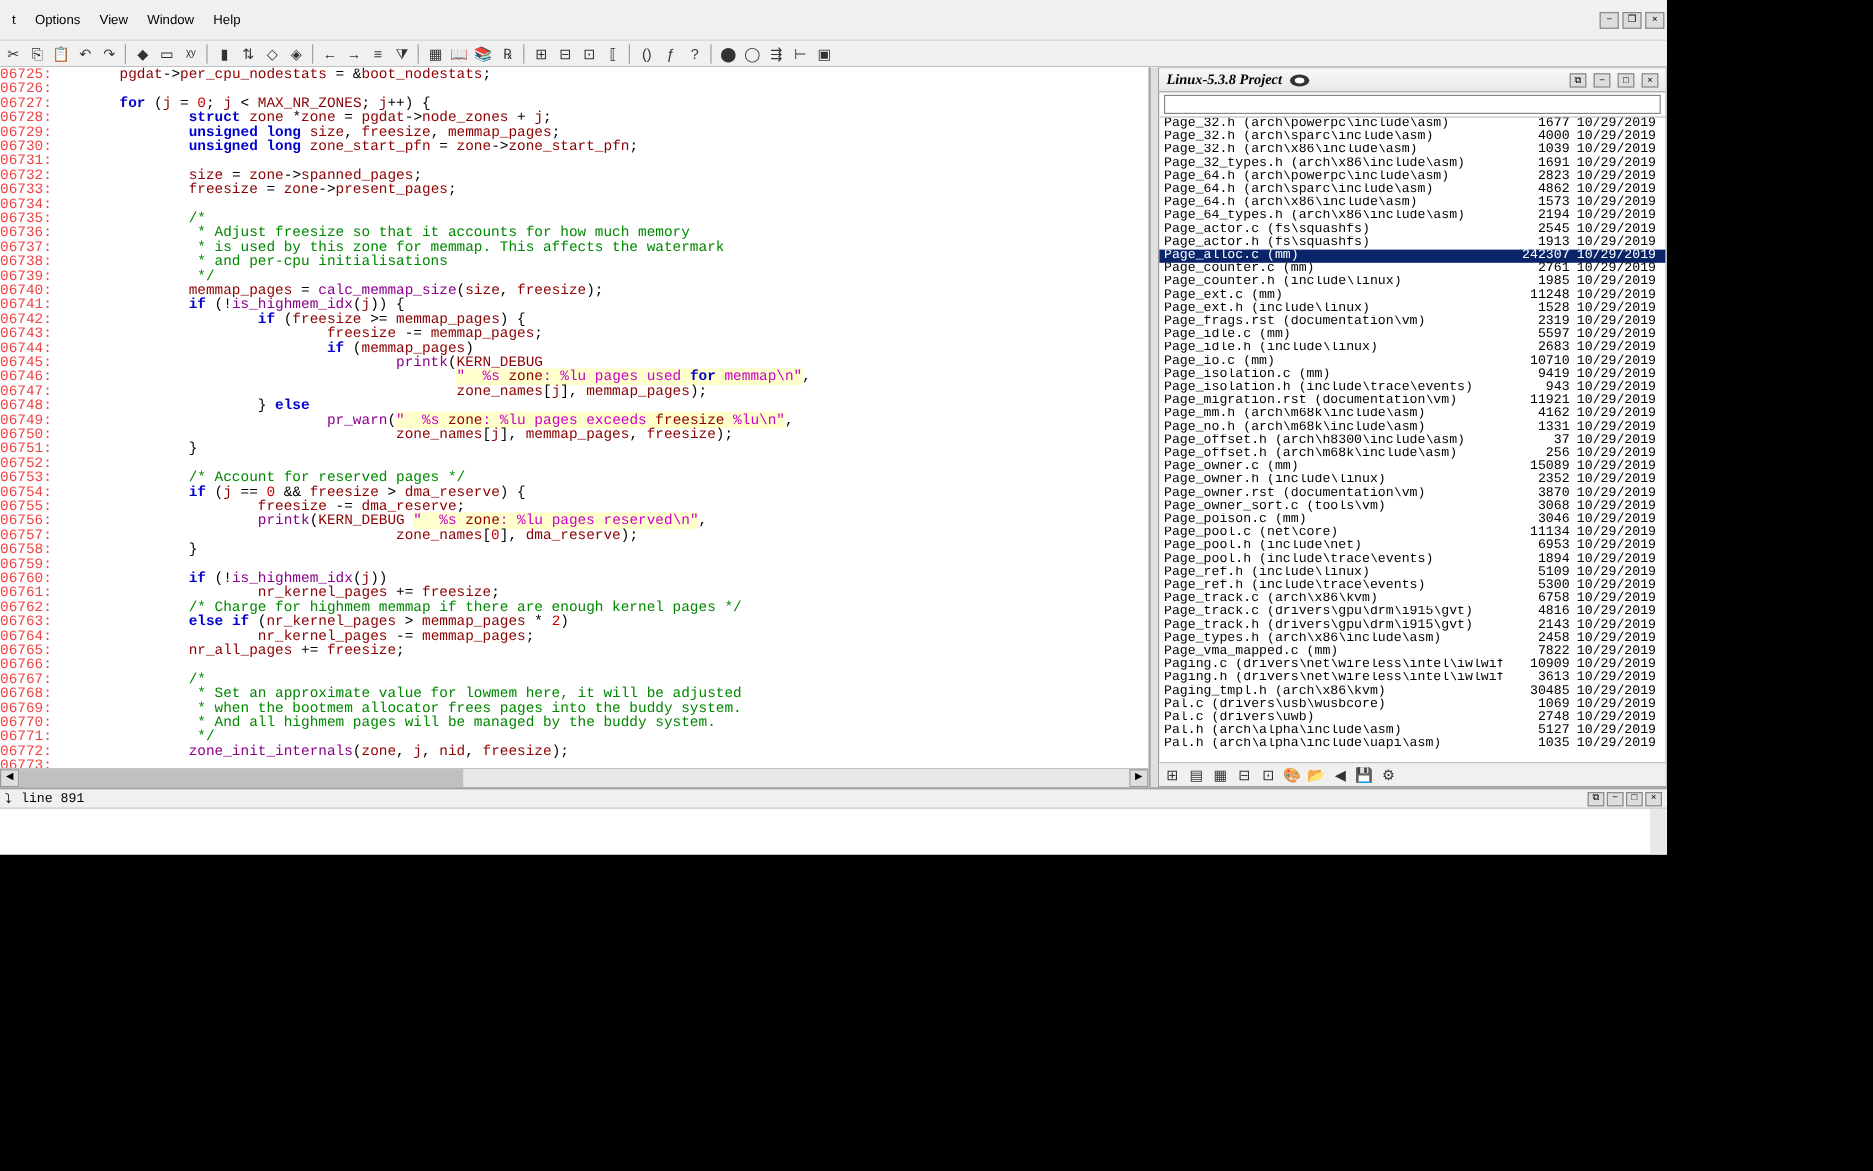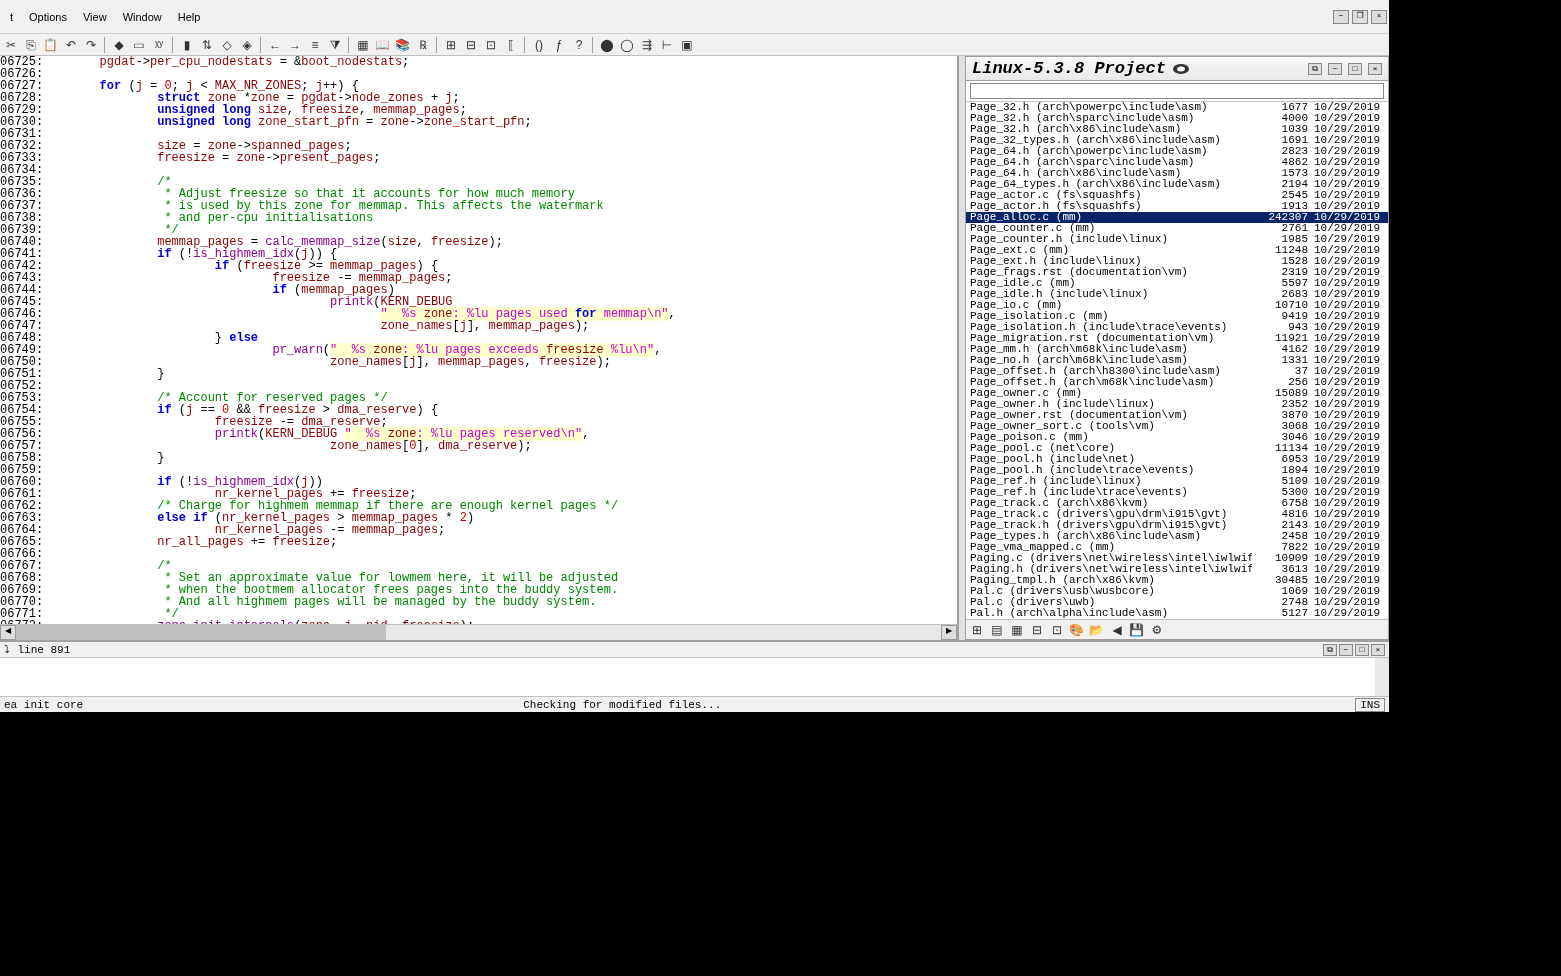--- a/index.html
+++ b/index.html
@@ -9,35 +9,35 @@
 .menubar .spacer { flex:1; }
 .menu-item { padding:1px 8px; cursor:default; }
 .win-btn { width:16px; height:14px; border:1px solid #888; background:#ddd; margin-left:1px; font-size:8px; text-align:center; line-height:10px; }
 .toolbar { background:#f0f0f0; height:22px; display:flex; align-items:center; padding:0 2px; gap:2px; border-bottom:1px solid #c0c0c0; }
 .tbtn { width:18px; height:18px; display:flex; align-items:center; justify-content:center; font-size:12px; color:#333; cursor:default; border:1px solid transparent; }
 .tsep { width:2px; height:16px; border-left:1px solid #a0a0a0; margin:0 2px; }
 .workspace { flex:1; display:flex; overflow:hidden; background:#fff; }
 .editor-pane { flex:1; display:flex; flex-direction:column; overflow:hidden; border-right:2px solid #a0a0a0; }
 .code-scroll { flex:1; overflow:hidden; background:#fff; position:relative; }
 .code { font-family:Consolas,"Courier New",monospace; font-size:12px; line-height:12px; white-space:pre; padding:0; }
-.code .ln { display:inline-block; width:42px; color:#000000; text-align:right; padding-right:6px; user-select:none; }
+.code .ln { display:inline-block; width:42px; color:#ef4444; text-align:right; padding-right:6px; user-select:none; }
 .code .kw { color:#0000cc; font-weight:bold; }
 .code .ty { color:#8b0000; }
 .code .cm { color:#008800; }
 .code .st { color:#cc00cc; background:#ffffcc; }
 .code .nm { color:#cc0000; }
 .code .fc { color:#8b008b; }
 .hscroll { height:16px; background:#f0f0f0; border-top:1px solid #c0c0c0; display:flex; }
 .hscroll-track { flex:1; background:#e8e8e8; position:relative; }
 .hscroll-thumb { position:absolute; left:0; width:40%; height:100%; background:#c0c0c0; }
 .hscroll-btn { width:16px; background:#ddd; border:1px solid #999; font-size:8px; text-align:center; }
 .splitter-v { width:6px; background:#e0e0e0; cursor:col-resize; }
 .project-pane { width:424px; display:flex; flex-direction:column; background:#fff; border:1px solid #a0a0a0; }
 .proj-title { background:linear-gradient(#f8f8f8,#e8e8e8); border-bottom:1px solid #a0a0a0; padding:2px 6px; display:flex; align-items:center; gap:6px; }
-.proj-title-text { font-family:Liberation Mono, monospace; font-size:17px; font-weight:bold; font-style:italic; }
+.proj-title-text { font-family:Liberation Serif, serif; font-size:12px; font-weight:bold; font-style:italic; }
 .proj-title .spacer { flex:1; }
 .proj-title .pbtn { width:14px; height:12px; border:1px solid #888; background:#ddd; font-size:8px; text-align:center; line-height:10px; }
 .proj-search { padding:2px 4px; border-bottom:1px solid #c0c0c0; }
 .proj-search input { width:100%; border:1px solid #888; padding:1px 4px; font-size:11px; }
 .proj-header { display:flex; background:#f0f0f0; border-bottom:1px solid #a0a0a0; font-family:"Courier New",monospace; font-size:11px; }
 .proj-header .col { padding:1px 4px; border-right:1px solid #c0c0c0; }
 .proj-header .col-name { flex:1; }
 .proj-header .col-size { width:56px; text-align:right; }
 .proj-header .col-mod { width:76px; }
 .proj-list { flex:1; overflow-y:scroll; overflow-x:hidden; font-family:"Courier New",monospace; font-size:11px; line-height:11px; }
@@ -412,20 +412,13 @@
       <span class="pbtn">⧉</span>
       <span class="pbtn">−</span>
       <span class="pbtn">□</span>
       <span class="pbtn">×</span>
     </div>
     <div class="bot-rest">
       <div class="vscroll-r"></div>
     </div>
   </div>
 
-  <div class="status">
-    <span>ea init core</span>
-    <span style="width:440px;"></span>
-    <span>Checking for modified files...</span>
-    <span class="spacer"></span>
-    <span style="border:1px solid #888;padding:0 4px;">INS</span>
-  </div>
 </div>
 
 </body></html>

